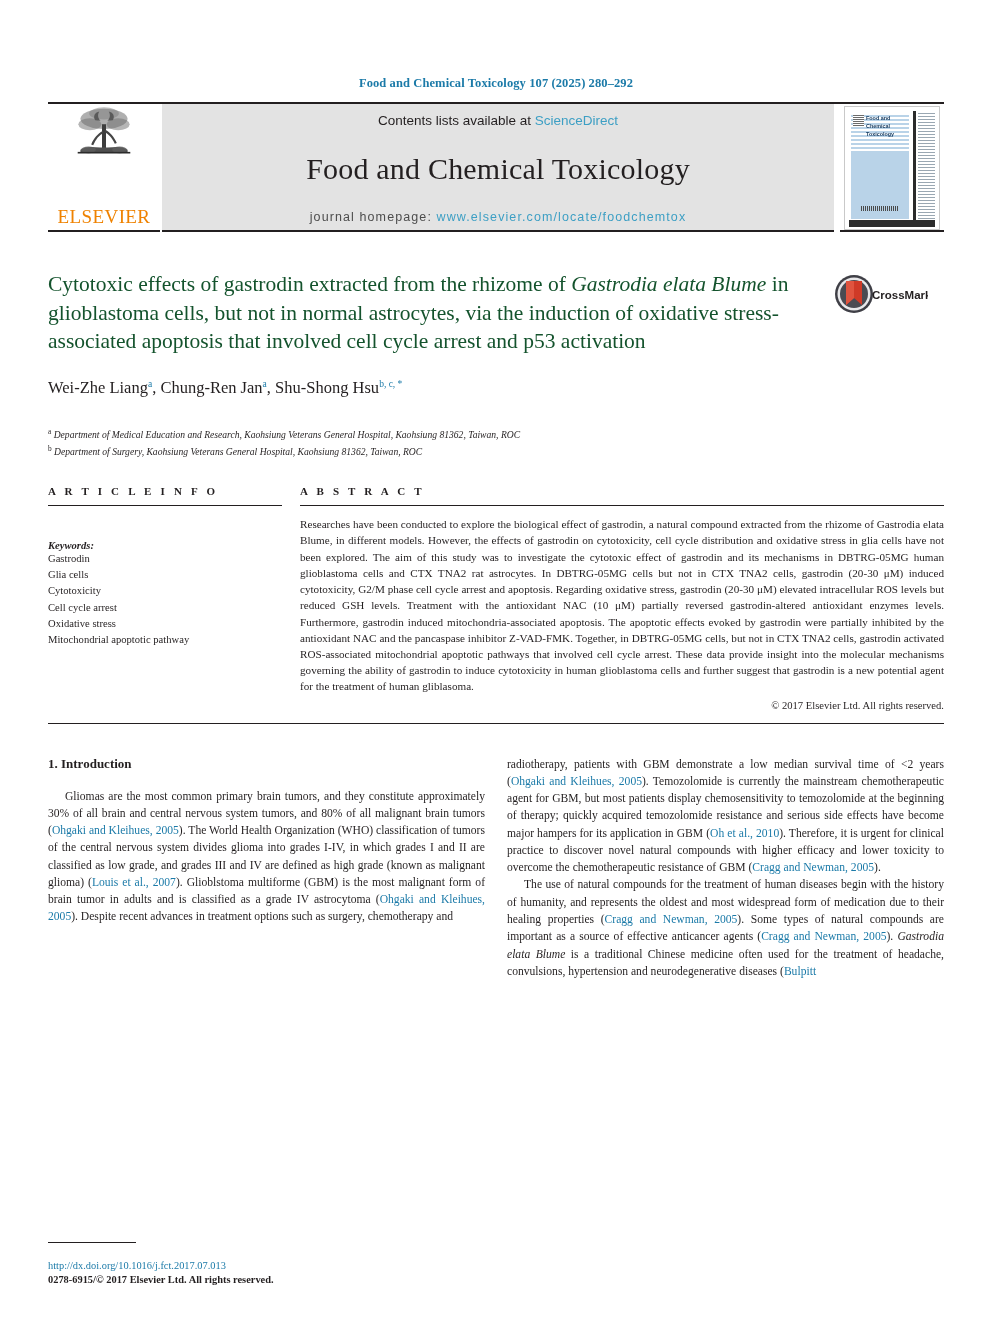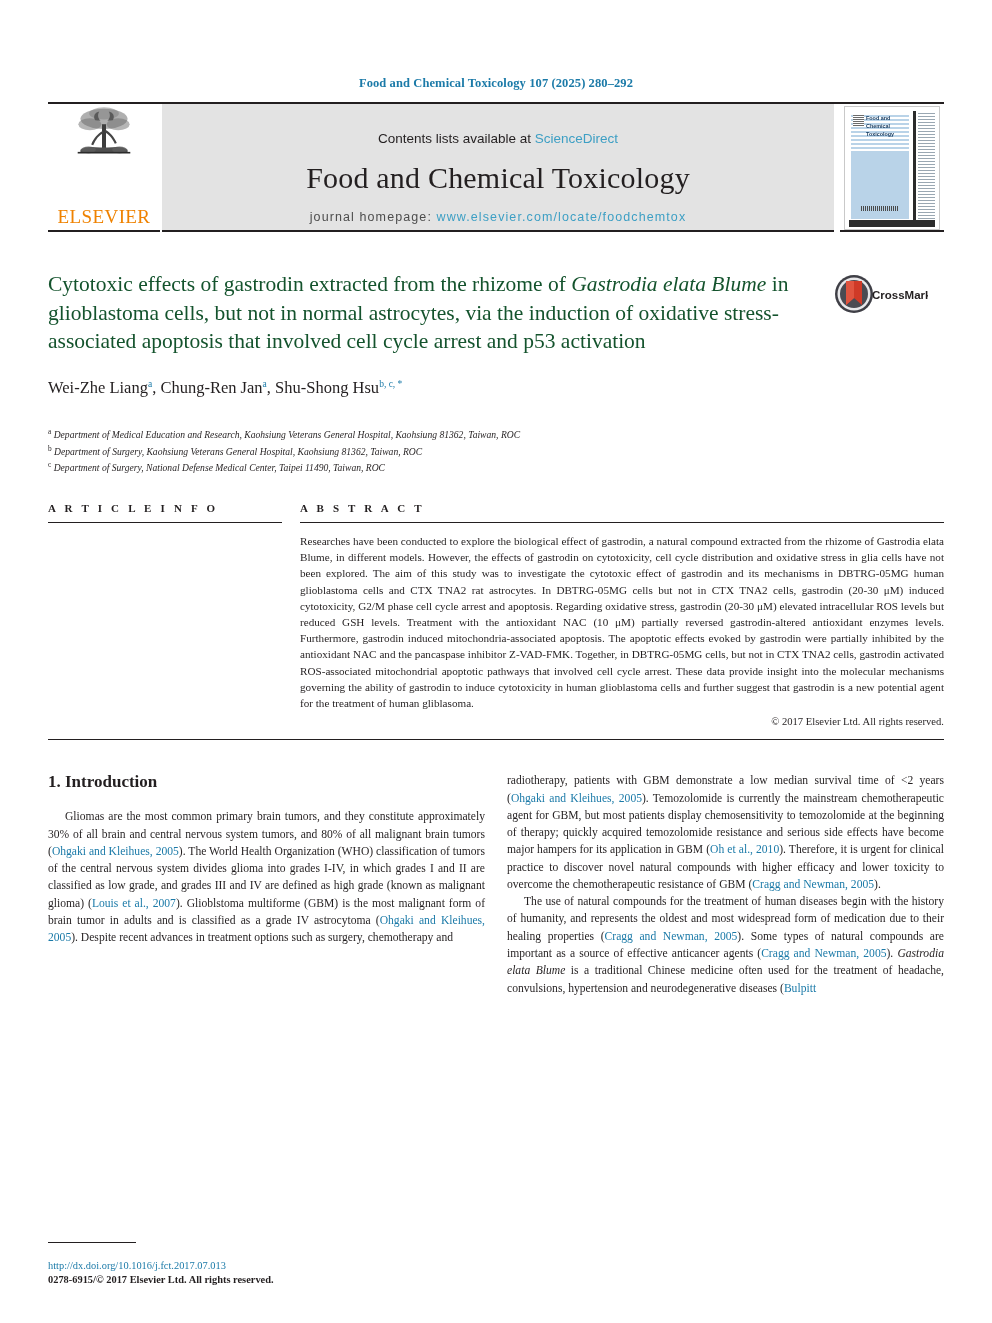--- a/index.html
+++ b/index.html
@@ -55,21 +55,21 @@
     line-height: 1;
     margin-top: 1px;
   }
   .masthead-center {
     flex: 1 1 auto;
     background: #e3e3e3;
     display: flex;
     flex-direction: column;
     align-items: center;
     justify-content: space-between;
-    padding: 27px 0 6px 0;
+    padding: 9px 0 6px 0;
     border-bottom: 2.5px solid #231f20;
     margin-left: 2px;
   }
   .contents-line {
     font-family: "Liberation Sans", sans-serif;
     font-size: 13.5px;
     color: #231f20;
   }
   .contents-line a { color: #3d9fc4; text-decoration: none; }
   .journal-title {
@@ -215,21 +215,21 @@
 
   
   .body-cols {
     margin-top: 32px;
     display: flex;
     gap: 22px;
   }
   .body-col { flex: 1 1 0; min-width: 0; }
   h2.body-head {
     font-family: "Liberation Serif", serif;
-    font-size: 17px;
+    font-size: 13px;
     font-weight: bold;
     color: #231f20;
     margin: 0 0 16px 0;
   }
   .body-p {
     font-family: "Liberation Serif", serif;
     font-size: 11.6px;
     line-height: 1.49;
     text-align: justify;
     color: #231f20;
@@ -351,27 +351,35 @@
 
   <div class="authors">
     <span>Wei-Zhe Liang</span><sup>a</sup>,
     <span>Chung-Ren Jan</span><sup>a</sup>,
     <span>Shu-Shong Hsu</span><sup>b, c, *</sup>
   </div>
 
   <div class="affiliations">
     <div class="affiliation"><sup>a</sup> <span>Department of Medical Education and Research, Kaohsiung Veterans General Hospital, Kaohsiung 81362, Taiwan, ROC</span></div>
     <div class="affiliation"><sup>b</sup> <span>Department of Surgery, Kaohsiung Veterans General Hospital, Kaohsiung 81362, Taiwan, ROC</span></div>
-    <div class="affiliation"><sup>c</sup> <span>Department of Surgery, National Defense Medical Center, Taipei 11490, Taiwan, ROC</span></div>
   </div>
 
   <div class="info-abstract">
     <div class="col-info">
       <div class="sec-head">A R T I C L E   I N F O</div>
       <div class="rule"></div>
+      <div class="keywords-block">
+        <div class="info-label">Keywords:</div>
+        <div class="info-line">Gastrodin</div>
+        <div class="info-line">Glia cells</div>
+        <div class="info-line">Cytotoxicity</div>
+        <div class="info-line">Cell cycle arrest</div>
+        <div class="info-line">Oxidative stress</div>
+        <div class="info-line">Mitochondrial apoptotic pathway</div>
+      </div>
     </div>
 
     <div class="col-abstract">
       <div class="sec-head">A B S T R A C T</div>
       <div class="rule"></div>
       <div class="abstract-body">Researches have been conducted to explore the biological effect of gastrodin, a natural compound extracted from the rhizome of Gastrodia elata Blume, in different models. However, the effects of gastrodin on cytotoxicity, cell cycle distribution and oxidative stress in glia cells have not been explored. The aim of this study was to investigate the cytotoxic effect of gastrodin and its mechanisms in DBTRG-05MG human glioblastoma cells and CTX TNA2 rat astrocytes. In DBTRG-05MG cells but not in CTX TNA2 cells, gastrodin (20-30 μM) induced cytotoxicity, G2/M phase cell cycle arrest and apoptosis. Regarding oxidative stress, gastrodin (20-30 μM) elevated intracellular ROS levels but reduced GSH levels. Treatment with the antioxidant NAC (10 μM) partially reversed gastrodin-altered antioxidant enzymes levels. Furthermore, gastrodin induced mitochondria-associated apoptosis. The apoptotic effects evoked by gastrodin were partially inhibited by the antioxidant NAC and the pancaspase inhibitor Z-VAD-FMK. Together, in DBTRG-05MG cells, but not in CTX TNA2 cells, gastrodin activated ROS-associated mitochondrial apoptotic pathways that involved cell cycle arrest. These data provide insight into the molecular mechanisms governing the ability of gastrodin to induce cytotoxicity in human glioblastoma cells and further suggest that gastrodin is a new potential agent for the treatment of human gliblasoma.</div>
       <div class="abstract-copy">© 2017 Elsevier Ltd. All rights reserved.</div>
     </div>
   </div>
   <div class="abstract-rule-bottom"></div>

